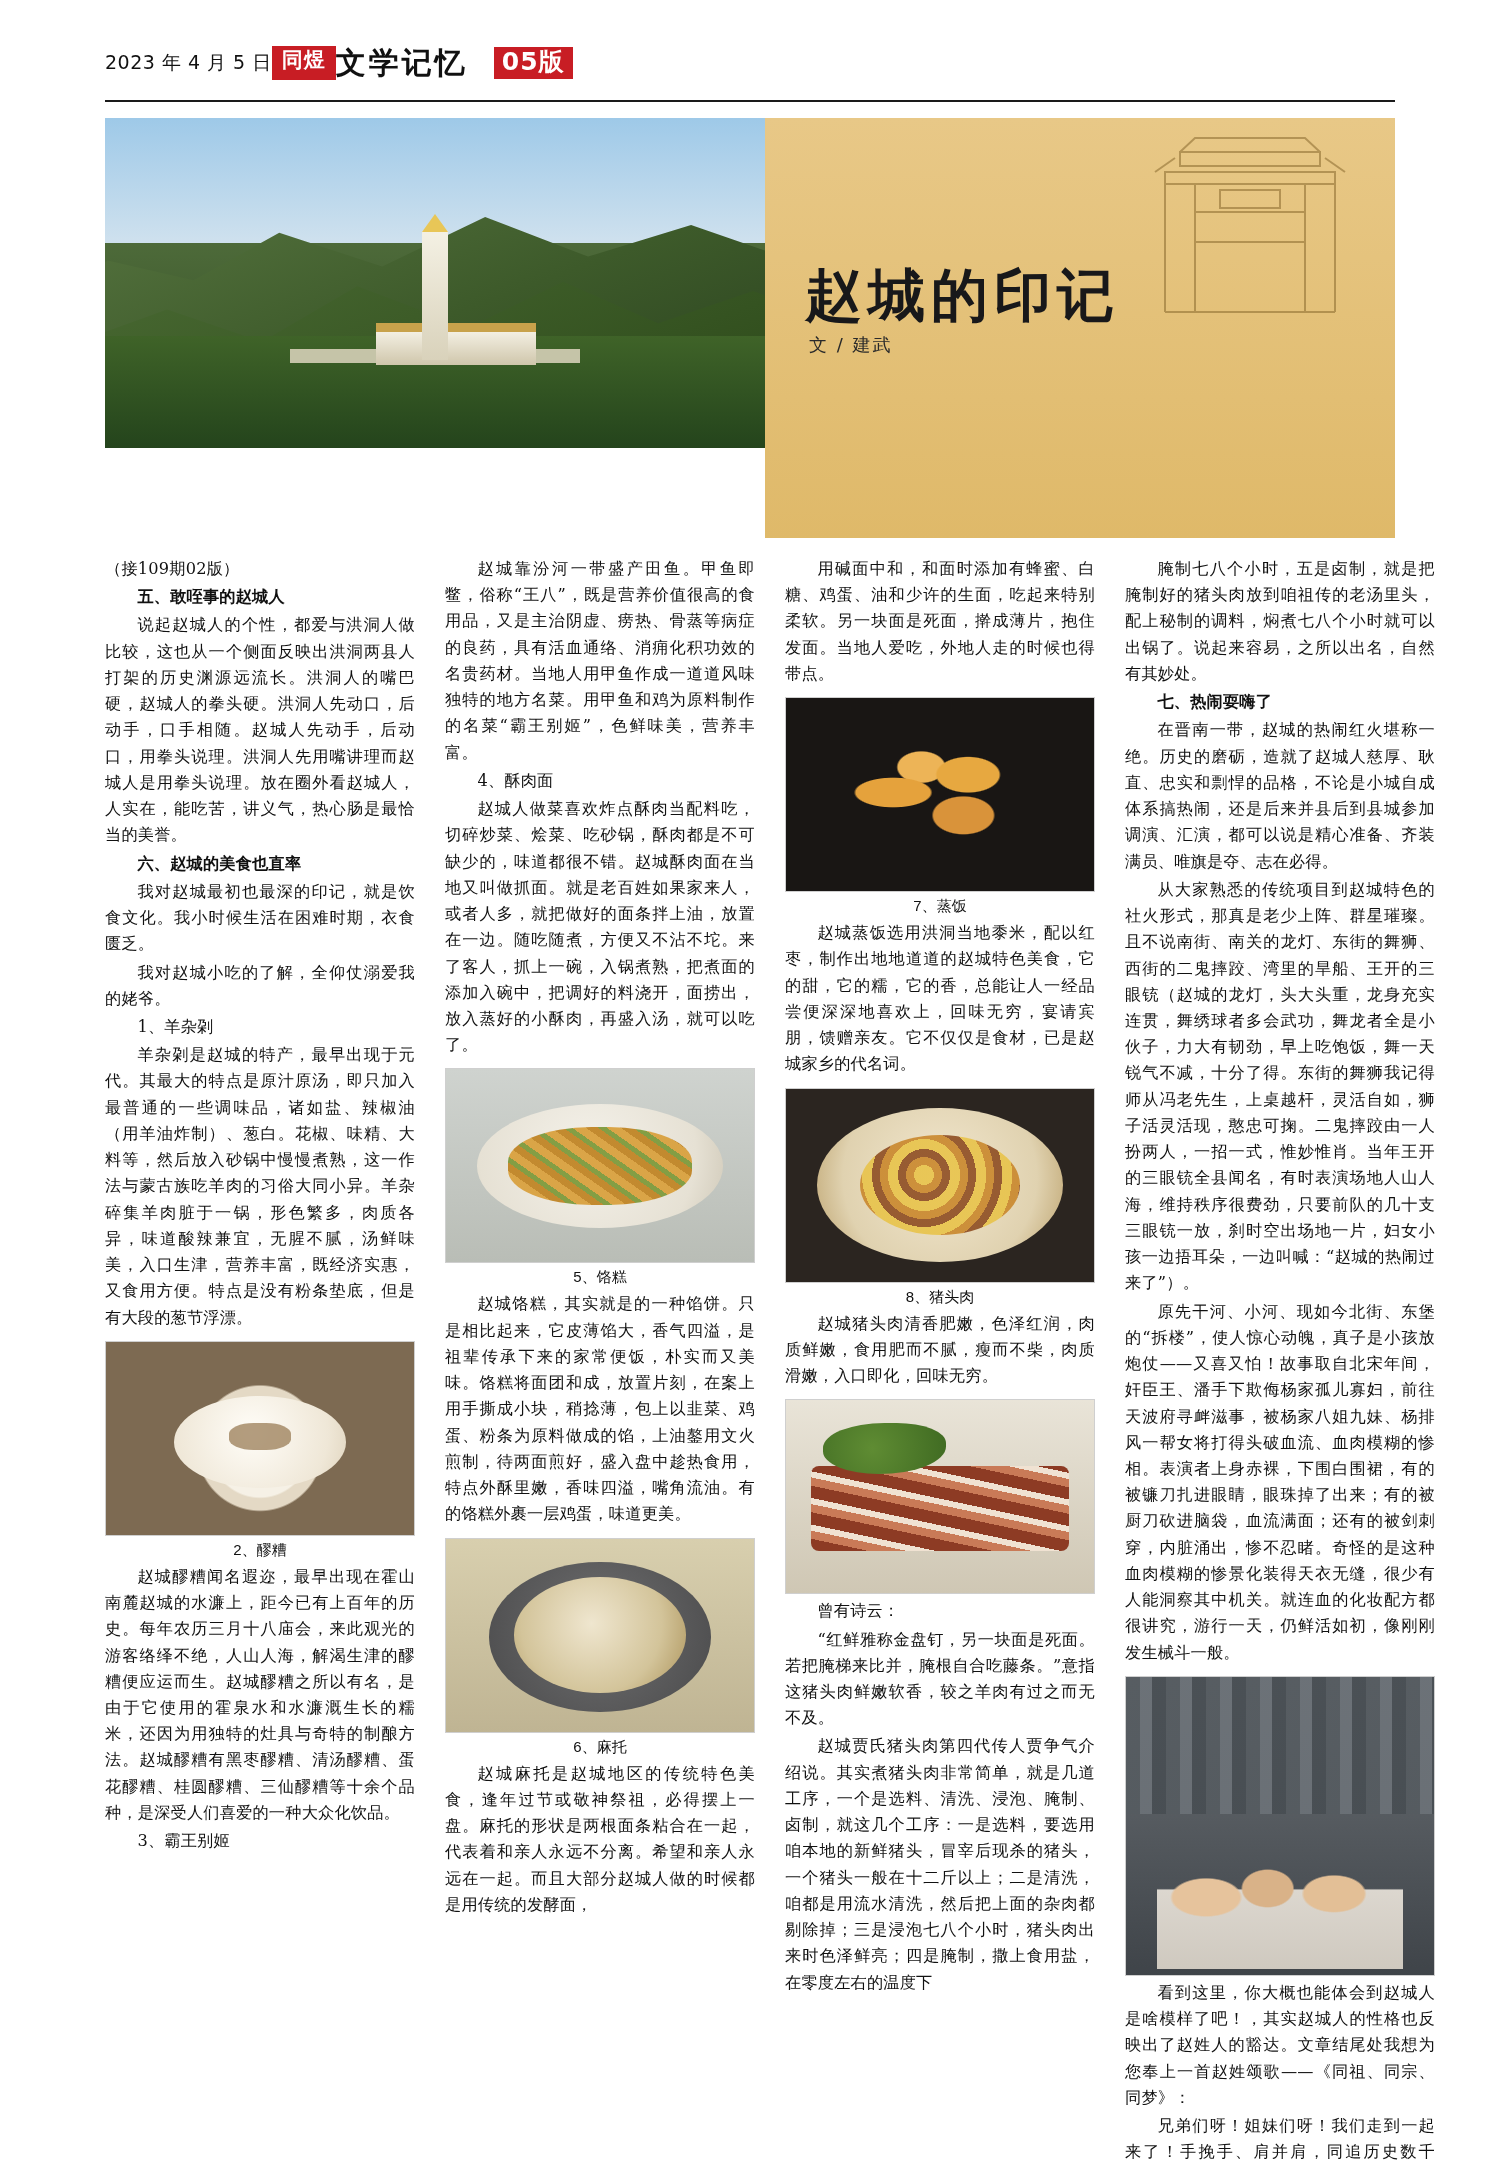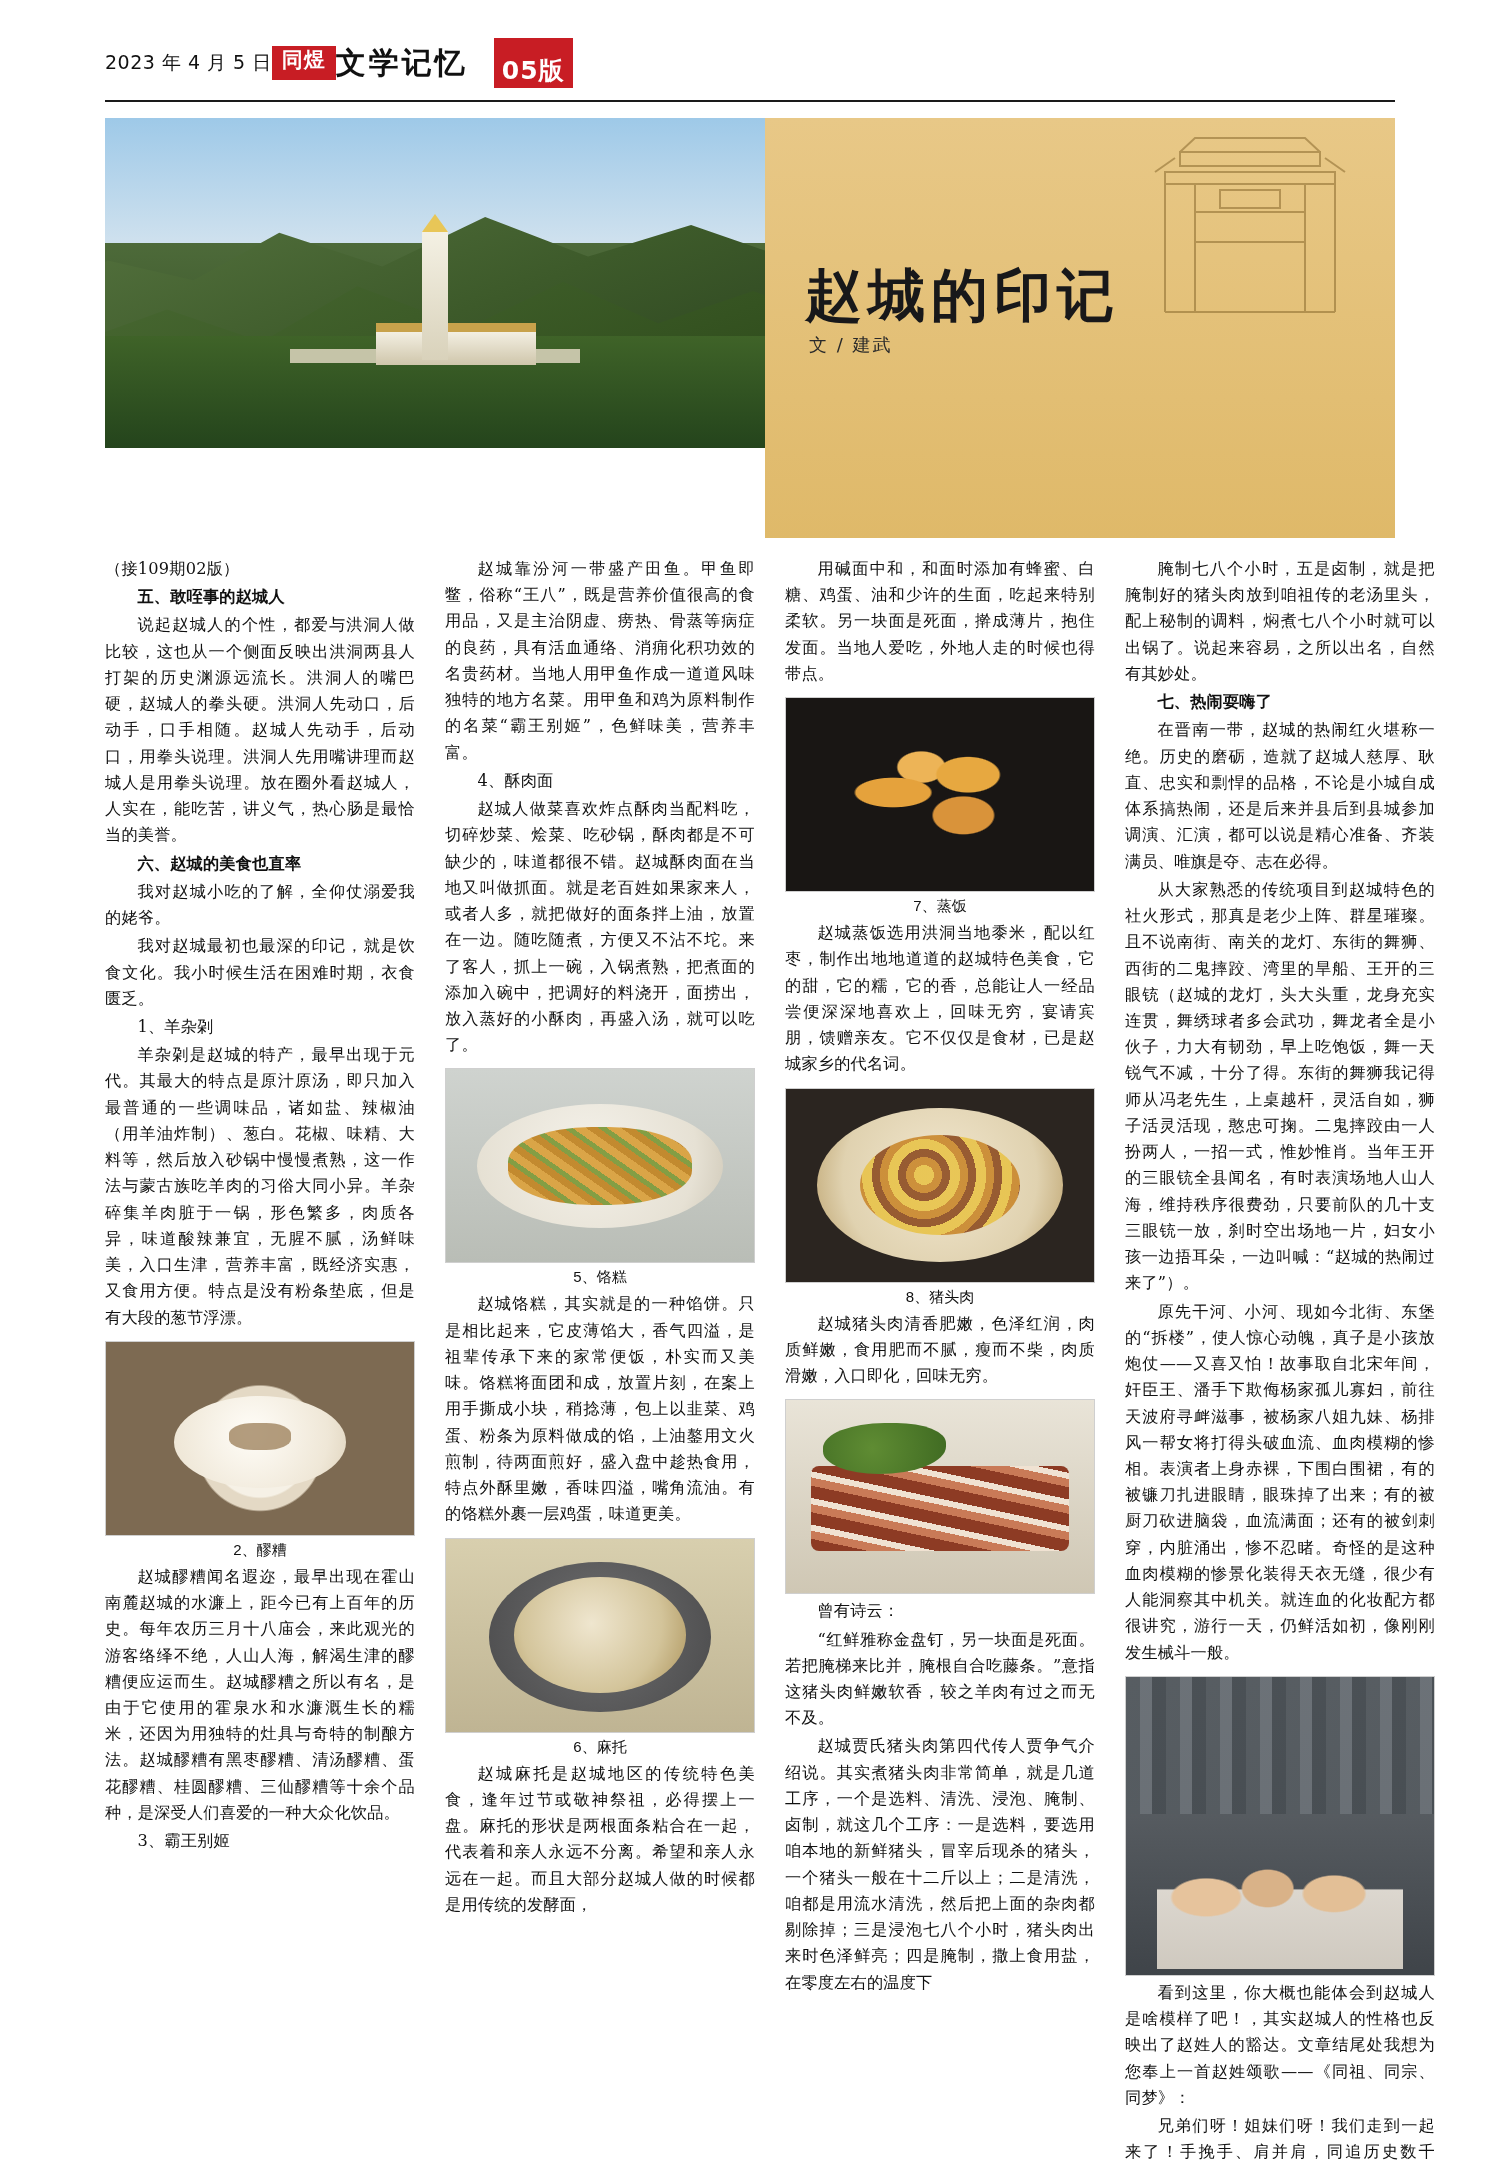--- a/index.html
+++ b/index.html
@@ -55,21 +55,21 @@
     font-size: 30px;
     font-weight: bold;
     color: #111;
     letter-spacing: 3px;
   }
   .page-badge {
     background: #c81d24;
     color: #fff;
     font-size: 25px;
     font-weight: bold;
-    padding: 20px 8px 3px 8px;
+    padding: 2px 8px 3px 8px;
     line-height: 1.05;
     letter-spacing: 1px;
   }
   .masthead-rule {
     border-top: 2px solid #1a1a1a;
     margin-top: 4px;
   }
 
   
   .hero {
@@ -278,22 +278,22 @@
     </div>
   </div>
 
   <div class="columns">
 
     <div class="col">
       <p class="note">（接109期02版）</p>
       <p class="h">五、敢咥事的赵城人</p>
       <p class="ind">说起赵城人的个性，都爱与洪洞人做比较，这也从一个侧面反映出洪洞两县人打架的历史渊源远流长。洪洞人的嘴巴硬，赵城人的拳头硬。洪洞人先动口，后动手，口手相随。赵城人先动手，后动口，用拳头说理。洪洞人先用嘴讲理而赵城人是用拳头说理。放在圈外看赵城人，人实在，能吃苦，讲义气，热心肠是最恰当的美誉。</p>
       <p class="h">六、赵城的美食也直率</p>
+      <p class="ind">我对赵城最初也最深的印记，就是饮食文化。我小时候生活在困难时期，衣食匮乏。</p>
       <p class="ind">我对赵城小吃的了解，全仰仗溺爱我的姥爷。</p>
-      <p class="ind">我对赵城最初也最深的印记，就是饮食文化。我小时候生活在困难时期，衣食匮乏。</p>
       <p class="ind">1、羊杂刴</p>
       <p class="ind">羊杂刴是赵城的特产，最早出现于元代。其最大的特点是原汁原汤，即只加入最普通的一些调味品，诸如盐、辣椒油（用羊油炸制）、葱白。花椒、味精、大料等，然后放入砂锅中慢慢煮熟，这一作法与蒙古族吃羊肉的习俗大同小异。羊杂碎集羊肉脏于一锅，形色繁多，肉质各异，味道酸辣兼宜，无腥不腻，汤鲜味美，入口生津，营养丰富，既经济实惠，又食用方便。特点是没有粉条垫底，但是有大段的葱节浮漂。</p>
       <figure>
         <div class="ph ph-soup"></div>
         <div class="cap">2、醪糟</div>
       </figure>
       <p class="ind">赵城醪糟闻名遐迩，最早出现在霍山南麓赵城的水濂上，距今已有上百年的历史。每年农历三月十八庙会，来此观光的游客络绎不绝，人山人海，解渴生津的醪糟便应运而生。赵城醪糟之所以有名，是由于它使用的霍泉水和水濂溉生长的糯米，还因为用独特的灶具与奇特的制酿方法。赵城醪糟有黑枣醪糟、清汤醪糟、蛋花醪糟、桂圆醪糟、三仙醪糟等十余个品种，是深受人们喜爱的一种大众化饮品。</p>
       <p class="ind">3、霸王别姬</p>
     </div>
 

